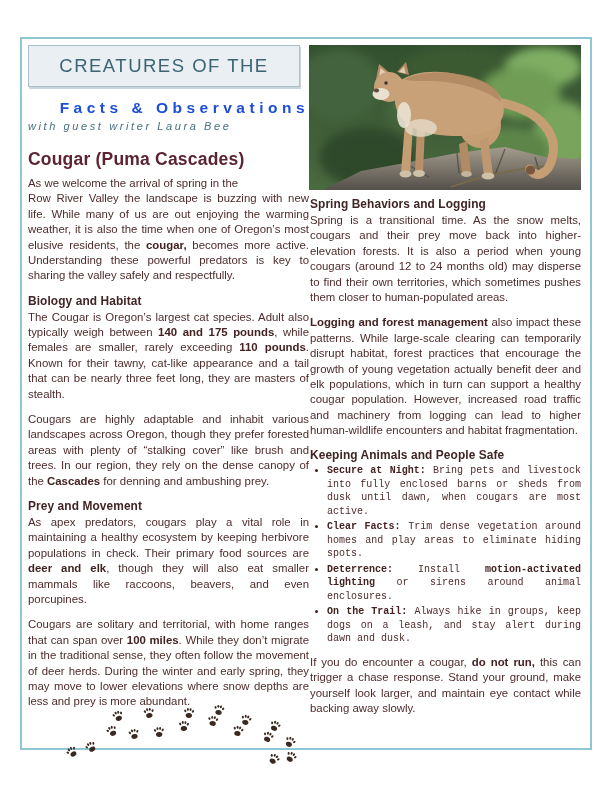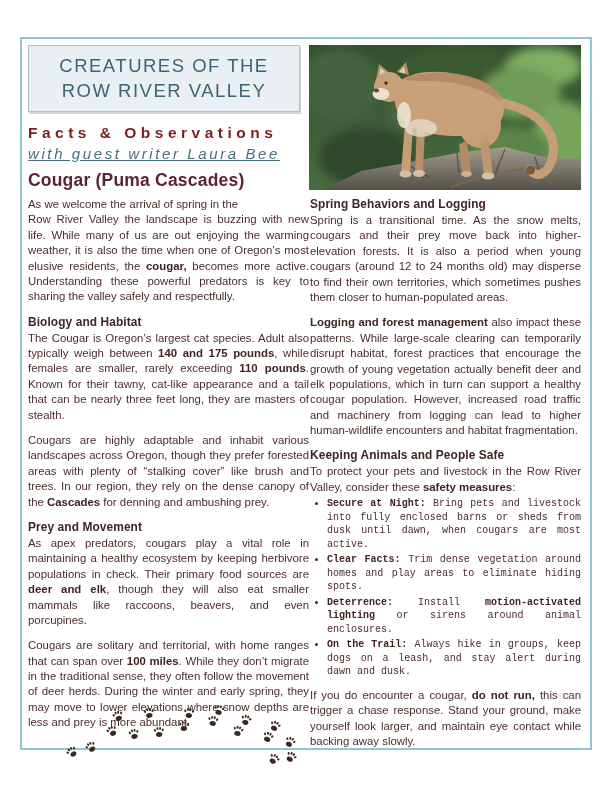--- a/index.html
+++ b/index.html
@@ -16,26 +16,26 @@
 
   .masthead {
     width:266px; margin:2px 6px 12px 1px;
     background:#eaeff4; border:1px solid #a9bfca;
     box-shadow:1px 2px 0 rgba(140,165,178,.45);
     text-align:center; padding:8px 2px 7px;
     color:#3c6474; font-size:18.5px; letter-spacing:1.5px; line-height:1.35;
   }
 
   .kicker {
-    color:#7f1d1d; font-size:15.5px; letter-spacing:4.5px;
-    font-weight:600; margin:0 0 3px 1px;
+    color:#1d4ed8; font-size:15.5px; letter-spacing:4.5px;
+    font-weight:600; margin:0 0 3px 1px;text-align:right;
   }
   .byline {
-    color:#47707e; font-style:italic; font-size:15px;
-    letter-spacing:2.6px; margin:0 0 8px 1px;text-decoration:underline;
+    color:#47707e; font-style:italic; font-size:11px;
+    letter-spacing:2.6px; margin:0 0 17px 1px;
   }
   .article-title {
     color:#5c2433; font-size:17.5px; font-weight:600;
     margin:0 0 6px 1px; letter-spacing:.2px;
   }
 
   .flow p.body-para {
     font-size:11.4px; line-height:1.35; color:#4e2b2b;
     text-align:justify; margin:0 0 10px 1px;
   }
@@ -61,21 +61,20 @@
 </style>
 </head>
 <body>
 
 <div class="page">
   <div class="frame">
 
     <div class="col-left">
       <div class="masthead">
         <div>CREATURES OF THE</div>
-        <div>ROW RIVER VALLEY</div>
       </div>
       <div class="kicker">Facts &amp; Observations</div>
       <div class="byline">with guest writer Laura Bee</div>
       <div class="article-title">Cougar (Puma Cascades)</div>
       <div class="flow" id="left-flow">
           <p class="body-para"><span>As we welcome the arrival of spring in the</span><br><span>Row River Valley the landscape is buzzing with new life. While many of us are out enjoying the warming weather, it is also the time when one of Oregon’s most elusive residents, the </span><b>cougar,</b><span> becomes more active. Understanding these powerful predators is key to sharing the valley safely and respectfully.</span></p>
           <div class="sec-heading">Biology and Habitat</div>
           <p class="body-para"><span>The Cougar is Oregon’s largest cat species. Adult also typically weigh between </span><b>140 and 175 pounds</b><span>, while females are smaller, rarely exceeding </span><b>110 pounds</b><span>. Known for their tawny, cat-like appearance and a tail that can be nearly three feet long, they are masters of stealth.</span></p>
           <p class="body-para"><span>Cougars are highly adaptable and inhabit various landscapes across Oregon, though they prefer forested areas with plenty of “stalking cover” like brush and trees. In our region, they rely on the dense canopy of the </span><b>Cascades</b><span> for denning and ambushing prey.</span></p>
           <div class="sec-heading">Prey and Movement</div>
@@ -139,21 +138,20 @@
             <ellipse cx="179" cy="131" rx="6.4" ry="3.4" fill="#cfc0a8"></ellipse>
             <ellipse cx="157.5" cy="129" rx="5.4" ry="3" fill="#c4b49c"></ellipse>
           </g>
         </svg>
       </div>
       <div class="flow" id="right-flow">
           <div class="sec-heading">Spring Behaviors and Logging</div>
           <p class="body-para"><span>Spring is a transitional time. As the snow melts, cougars and their prey move back into higher-elevation forests. It is also a period when young cougars (around 12 to 24 months old) may disperse to find their own territories, which sometimes pushes them closer to human-populated areas.</span></p>
           <p class="body-para"><b>Logging and forest management</b><span> also impact these patterns. While large-scale clearing can temporarily disrupt habitat, forest practices that encourage the growth of young vegetation actually benefit deer and elk populations, which in turn can support a healthy cougar population. However, increased road traffic and machinery from logging can lead to higher human-wildlife encounters and habitat fragmentation.</span></p>
           <div class="sec-heading">Keeping Animals and People Safe</div>
-          <p class="body-para" style="margin-bottom: 2px;"><span>To protect your pets and livestock in the Row River Valley, consider these </span><b>safety measures</b><span>:</span></p>
           <ul class="safety-list">
             <li><b>Secure at Night:</b><span> Bring pets and livestock into fully enclosed barns or sheds from dusk until dawn, when cougars are most active.</span></li>
             <li><b>Clear Facts:</b><span> Trim dense vegetation around homes and play areas to eliminate hiding spots.</span></li>
             <li><b>Deterrence:</b><span> Install </span><b>motion-activated lighting</b><span> or sirens around animal enclosures.</span></li>
             <li><b>On the Trail:</b><span> Always hike in groups, keep dogs on a leash, and stay alert during dawn and dusk.</span></li>
           </ul>
           <p class="body-para"><span>If you do encounter a cougar, </span><b>do not run,</b><span> this can trigger a chase response. Stand your ground, make yourself look larger, and maintain eye contact while backing away slowly.</span></p>
         </div>
     </div>
   </div>

